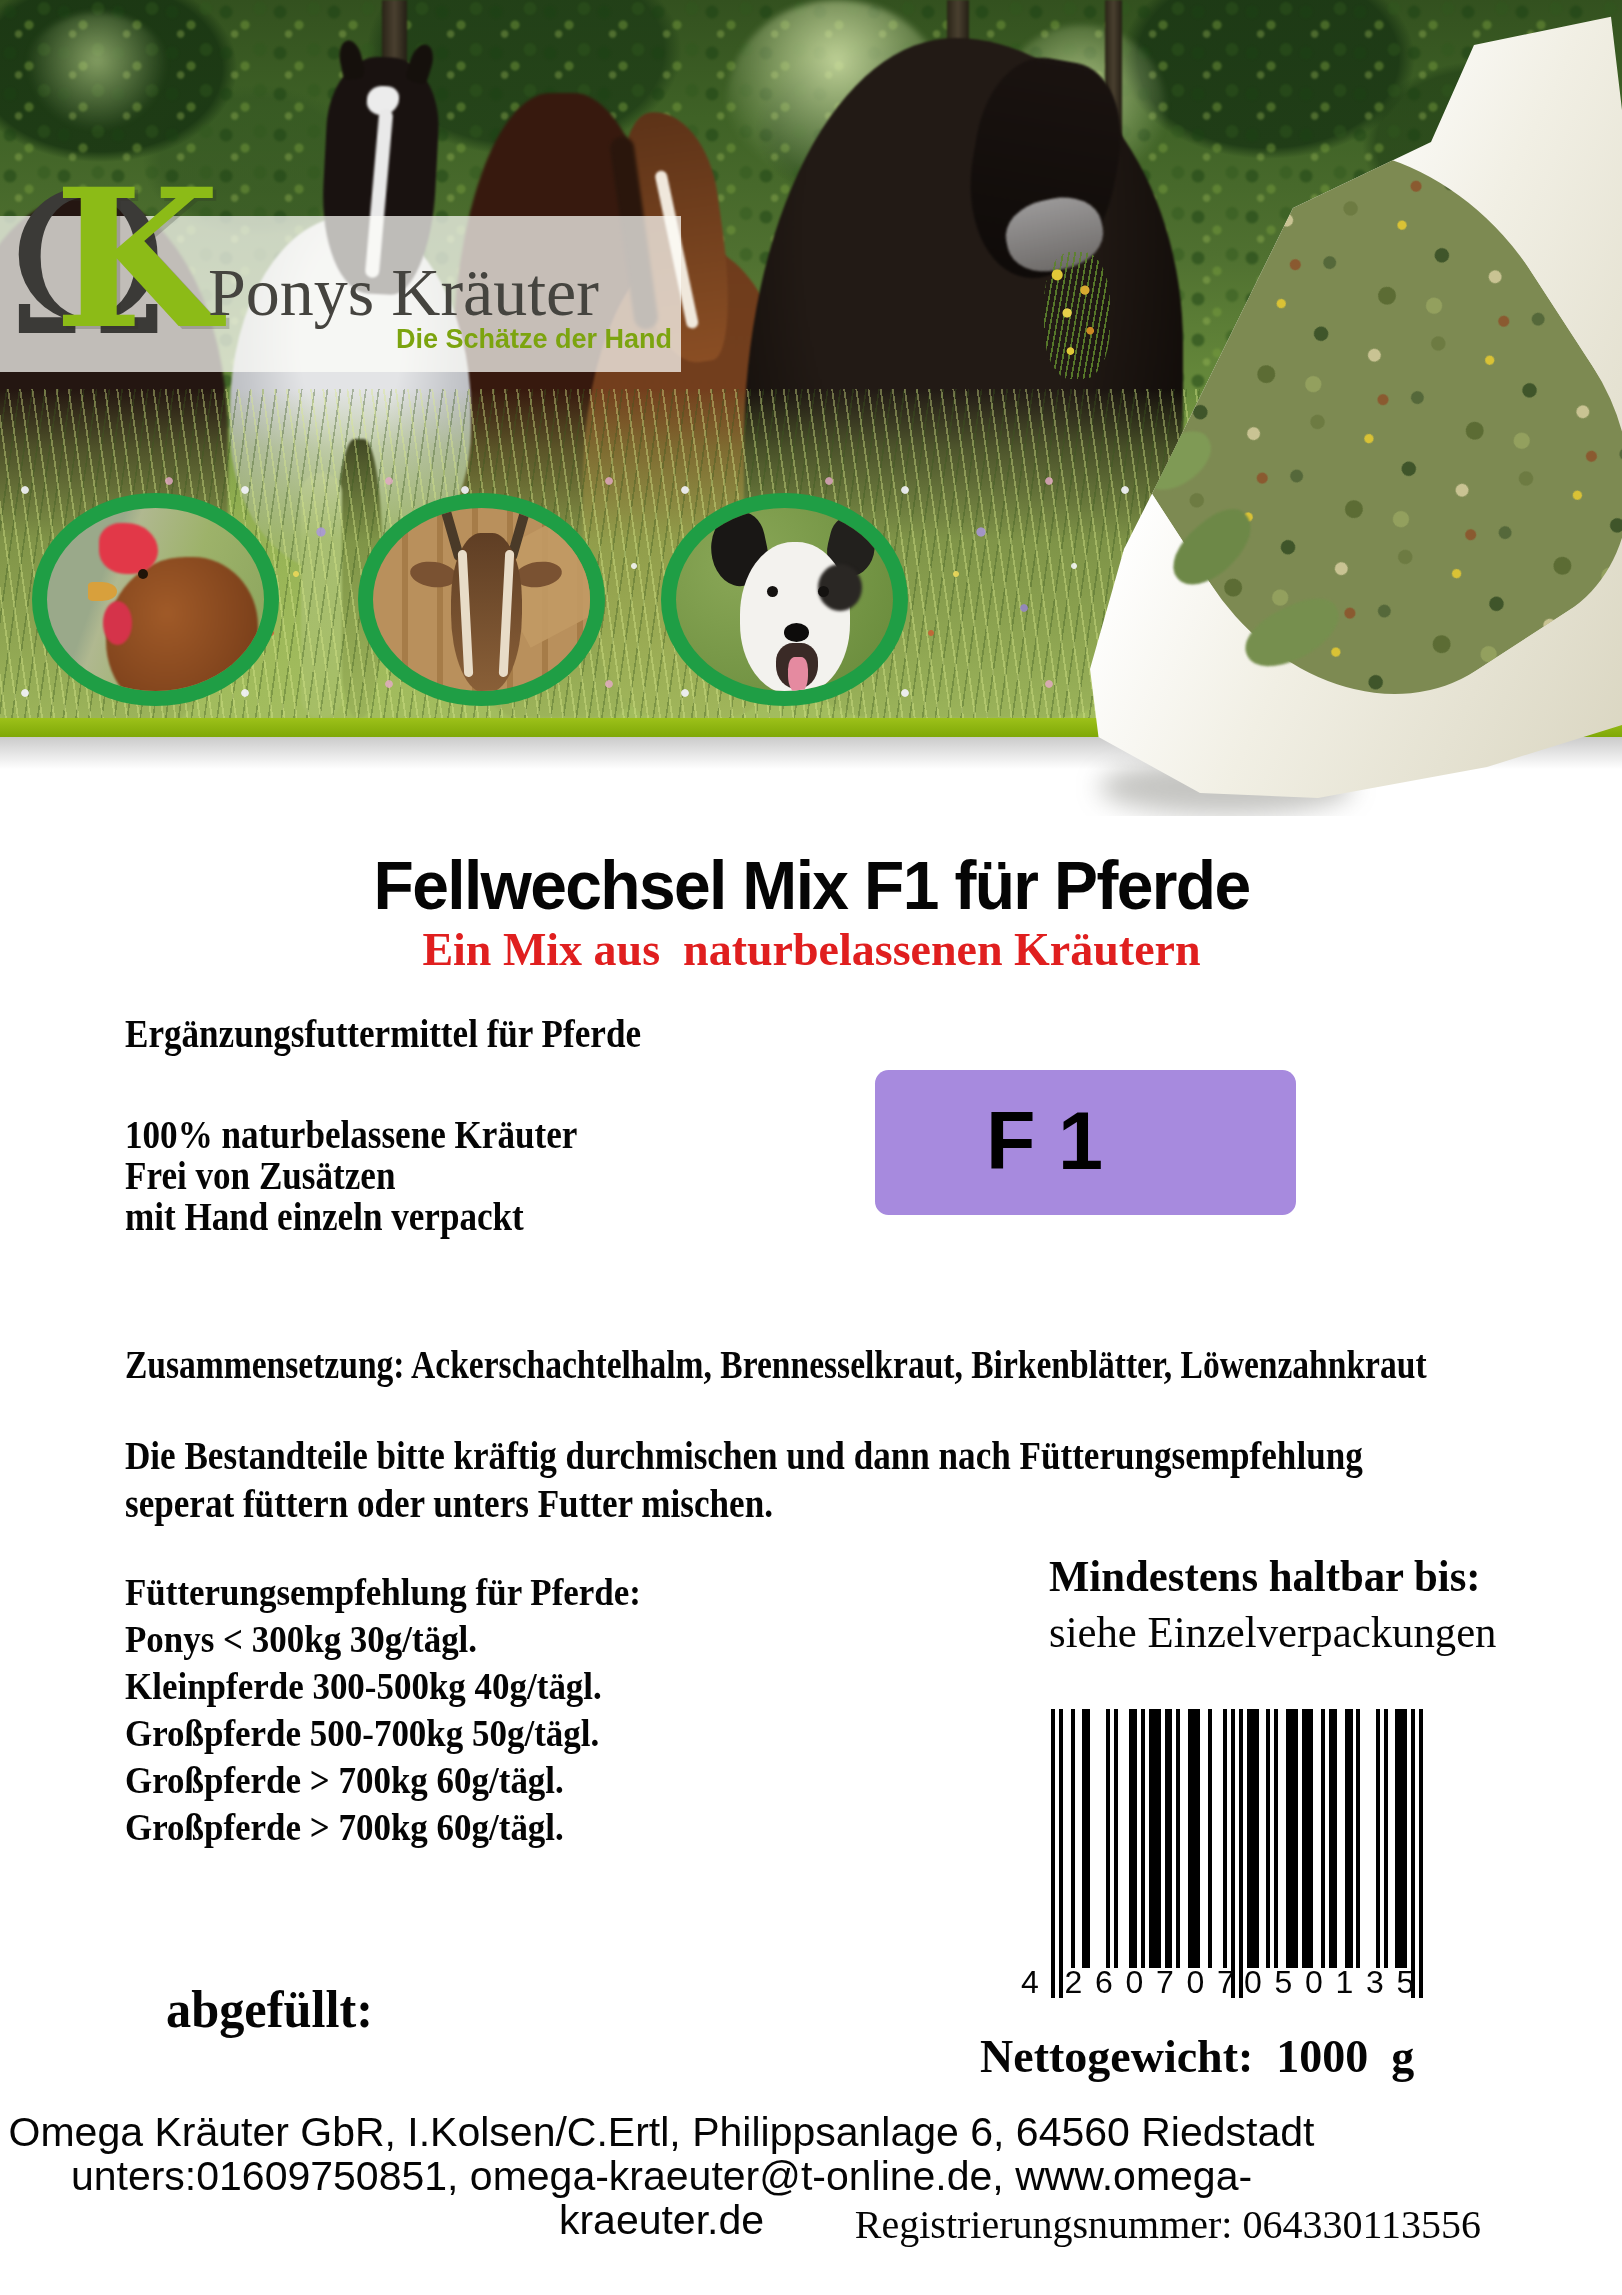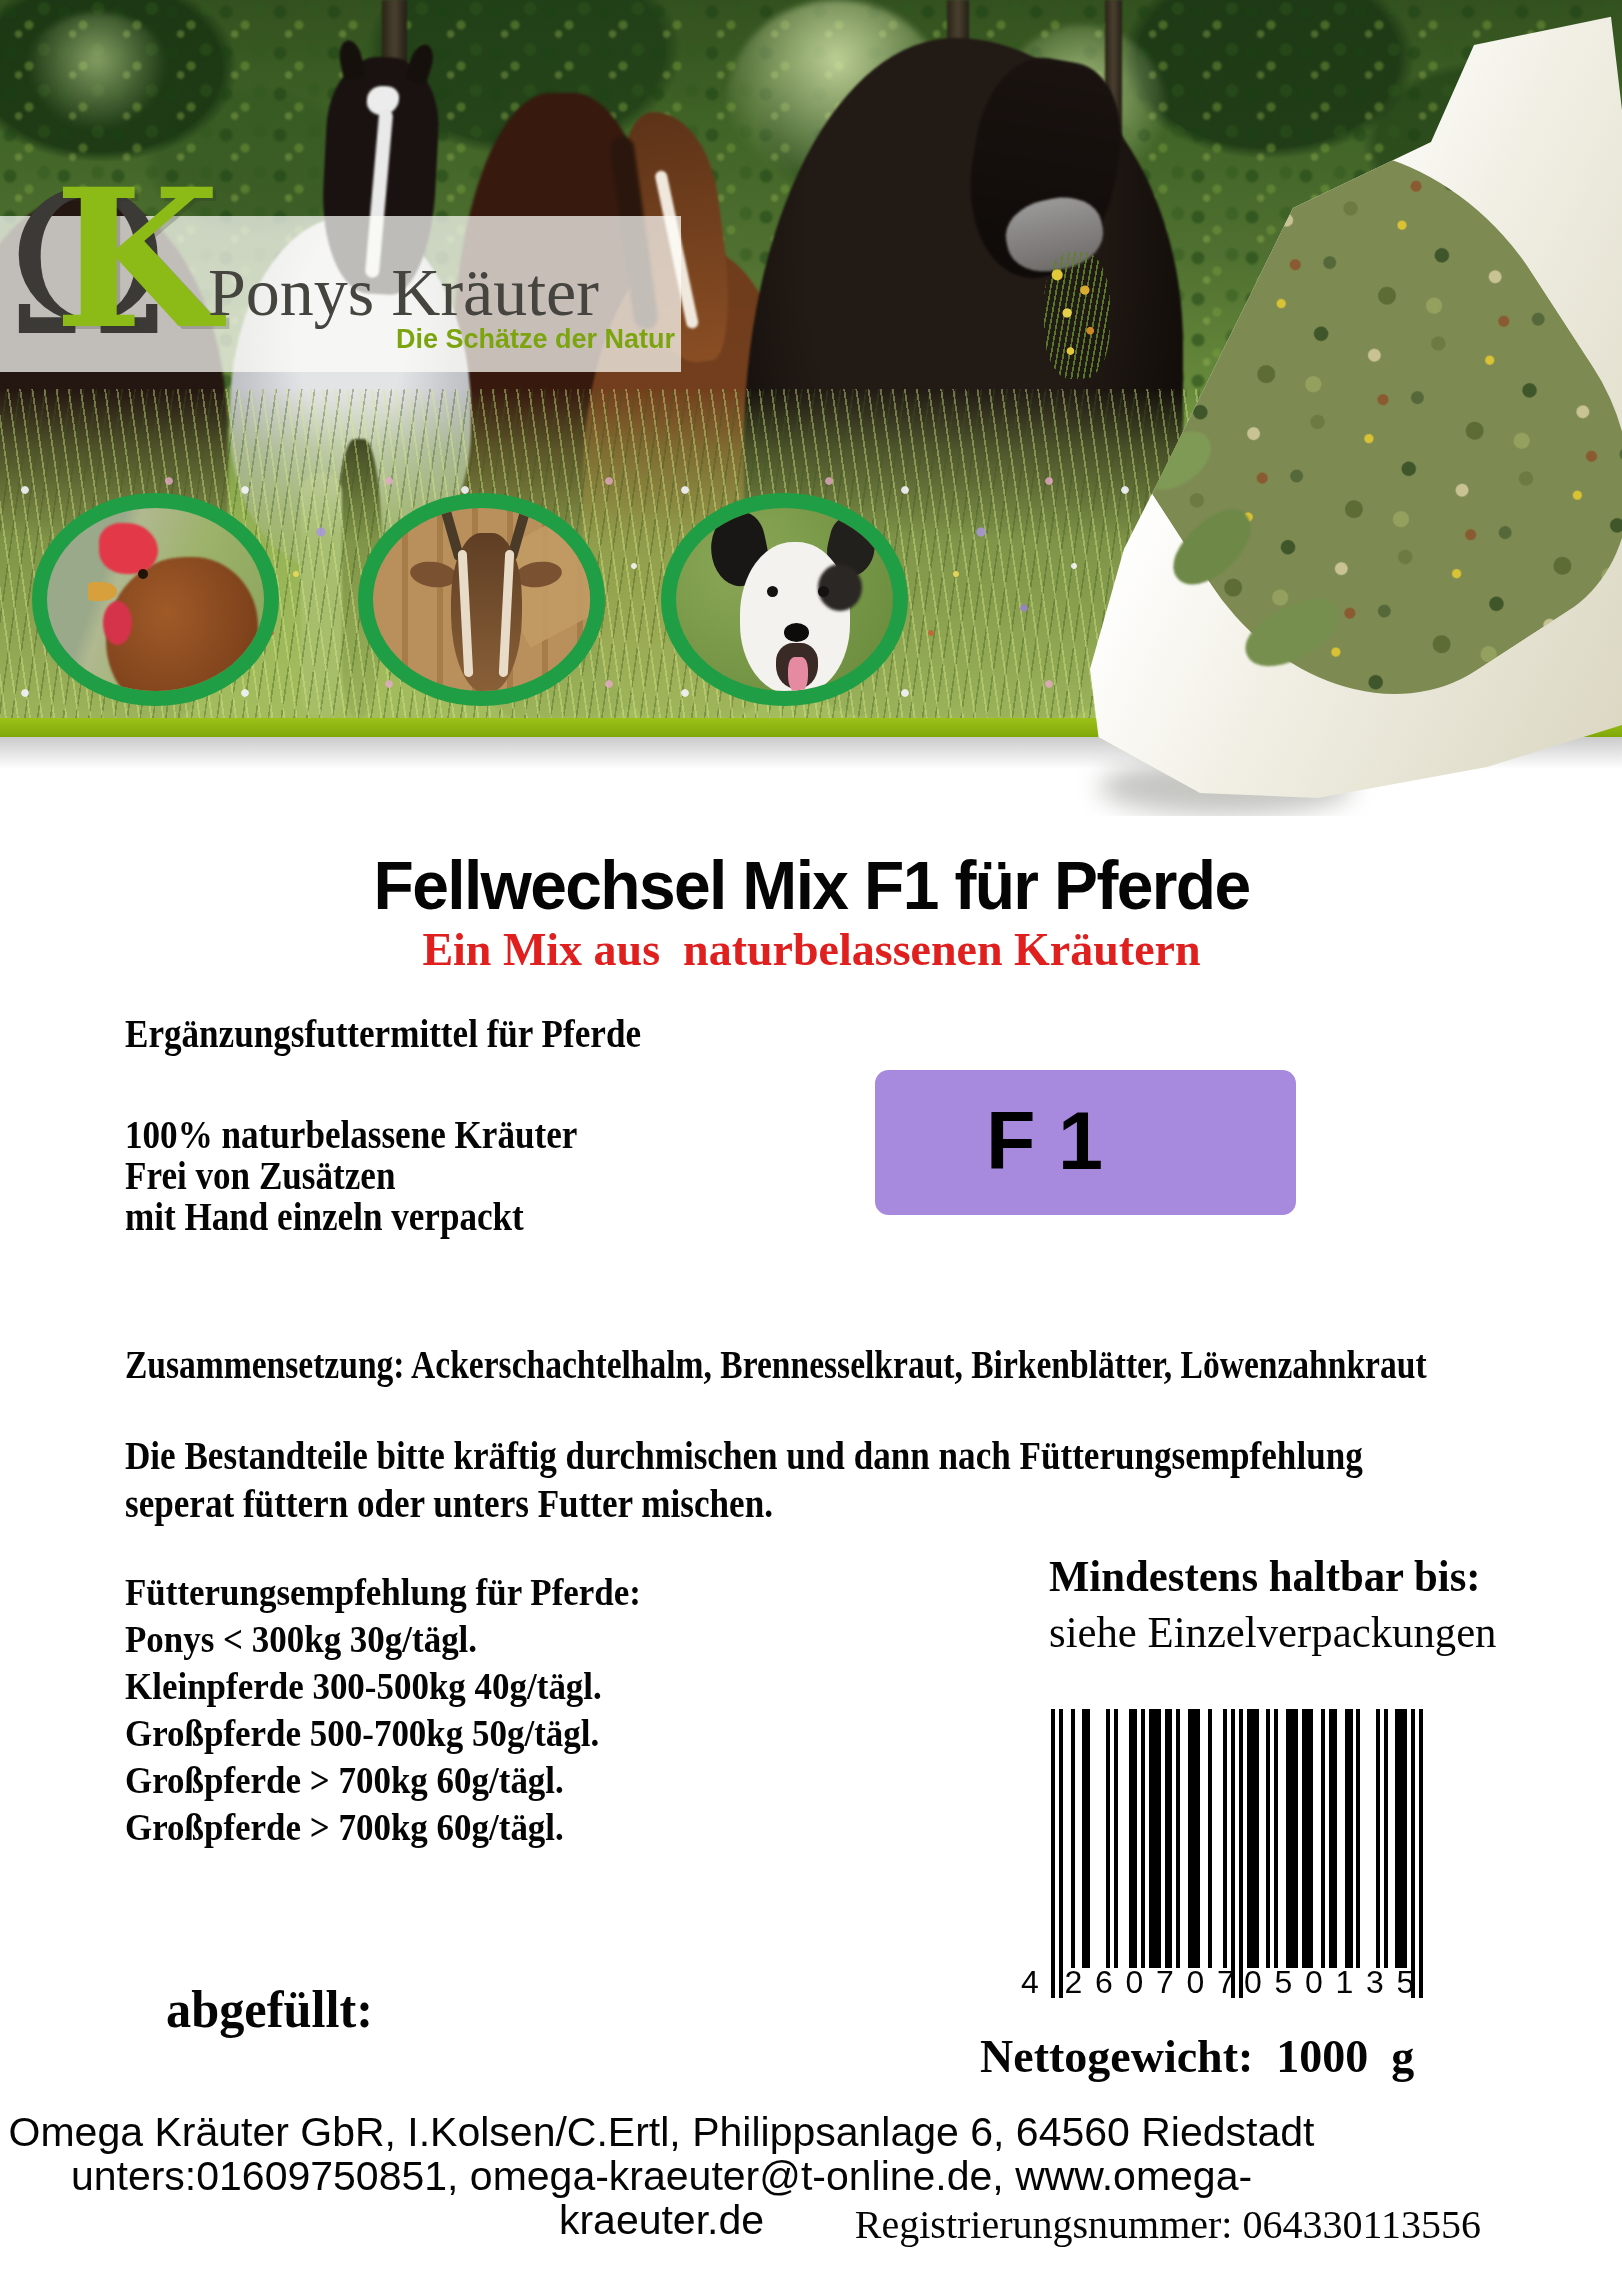--- a/index.html
+++ b/index.html
@@ -259,21 +259,21 @@
       <div class="dg-eye2"></div>
       <div class="dg-mouth"></div>
       <div class="dg-tongue"></div>
       <div class="dg-nose"></div>
     </div>
 
     <div class="abs logo-box">
       <span class="abs mono-omega">Ω</span>
       <span class="abs mono-k">K</span>
       <span class="abs logo-name">Ponys Kräuter</span>
-      <span class="abs logo-tagline">Die Schätze der Natur</span>
+      <span class="abs logo-tagline">Die Schätze der Hand</span>
     </div>
   </div>
 
   <div class="abs greenbar"></div>
   <div class="abs fade"></div>
 
   <div class="abs overlay">
     <div class="abs scoop-shadow"></div>
     <div class="abs scoop">
       <div class="herbs"></div>

